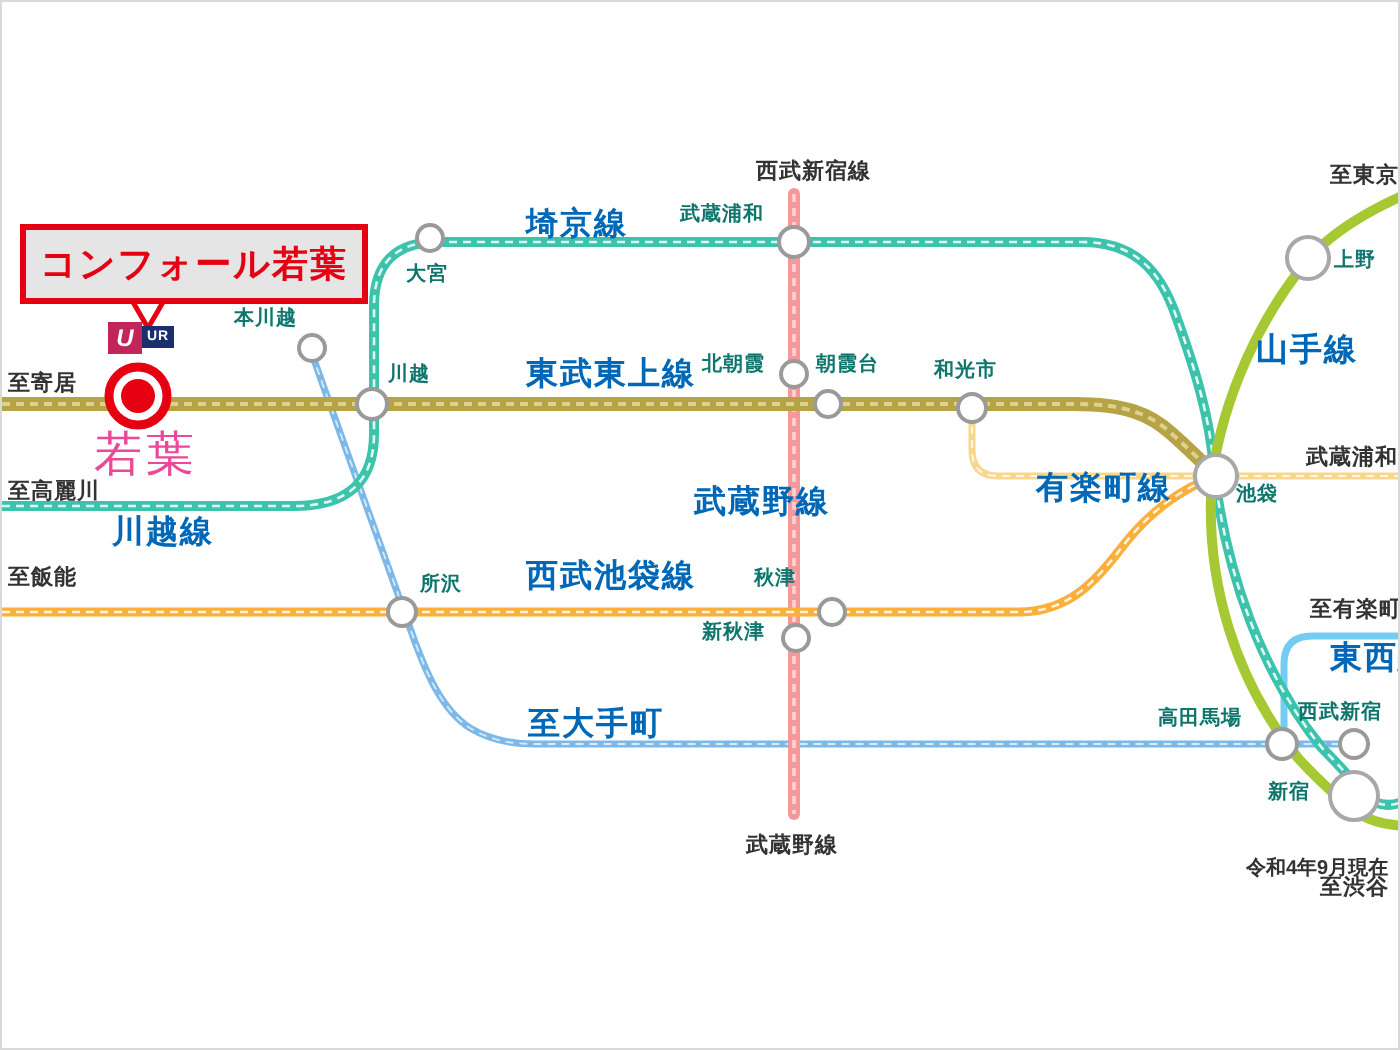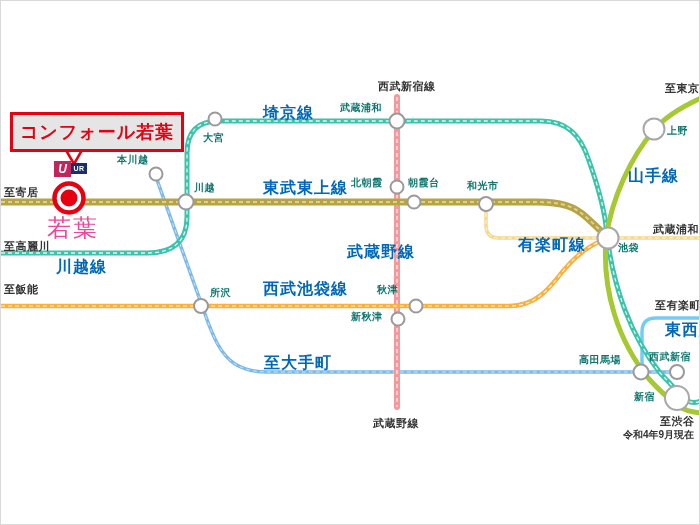--- a/index.html
+++ b/index.html
@@ -114,21 +114,21 @@
   <span class="lbl st" style="left:648px;top:351px">西武新宿</span>
   <span class="lbl st" style="left:633px;top:391px">新宿</span>
 
   <span class="lbl dest" style="left:3px;top:186px">至寄居</span>
   <span class="lbl dest" style="left:3px;top:240px">至高麗川</span>
   <span class="lbl dest" style="left:3px;top:283px">至飯能</span>
   <span class="lbl dest" style="left:377px;top:80px">西武新宿線</span>
   <span class="lbl dest" style="left:664px;top:82px">至東京</span>
   <span class="lbl dest" style="left:652px;top:223px">武蔵浦和</span>
   <span class="lbl dest" style="left:654px;top:299px">至有楽町</span>
-  <span class="lbl dest" style="left:659px;top:415px">至渋谷</span>
+  <span class="lbl dest" style="left:659px;top:438px">至渋谷</span>
   <span class="lbl dest" style="left:372px;top:417px">武蔵野線</span>
 
   <span class="lbl line-label" style="left:262px;top:104px">埼京線</span>
   <span class="lbl line-label" style="left:262px;top:179px">東武東上線</span>
   <span class="lbl line-label" style="left:346px;top:243px">武蔵野線</span>
   <span class="lbl line-label" style="left:55px;top:258px">川越線</span>
   <span class="lbl line-label" style="left:262px;top:280px">西武池袋線</span>
   <span class="lbl line-label" style="left:263px;top:354px">至大手町</span>
   <span class="lbl line-label" style="left:627px;top:167px">山手線</span>
   <span class="lbl line-label" style="left:517px;top:236px">有楽町線</span>

